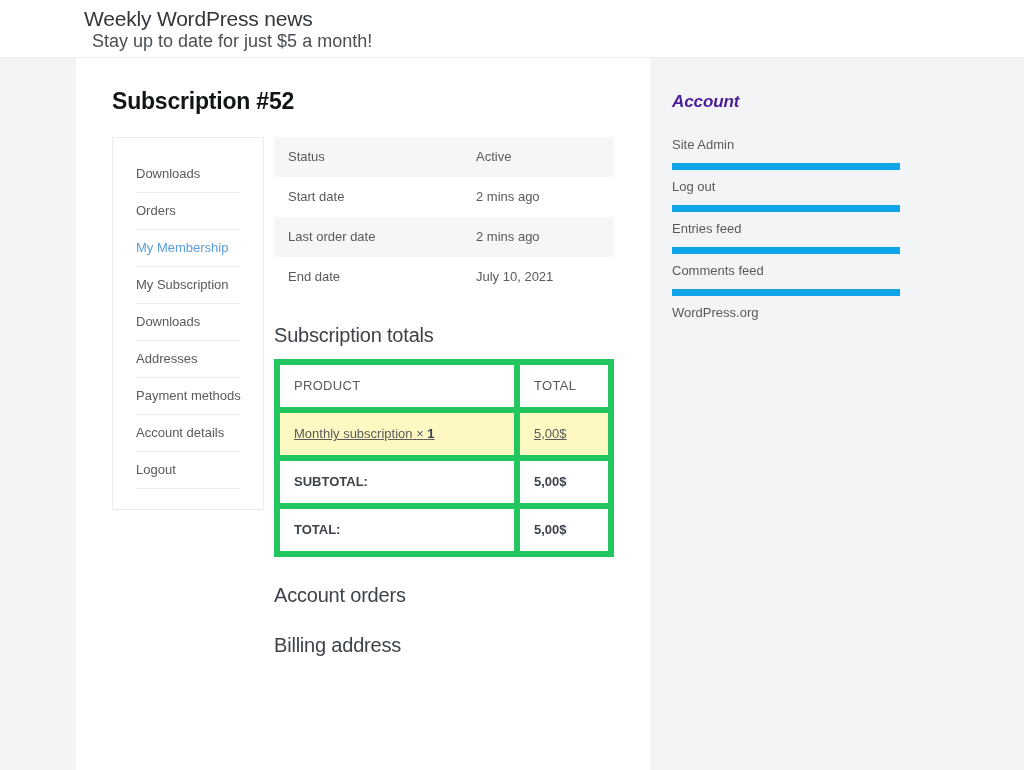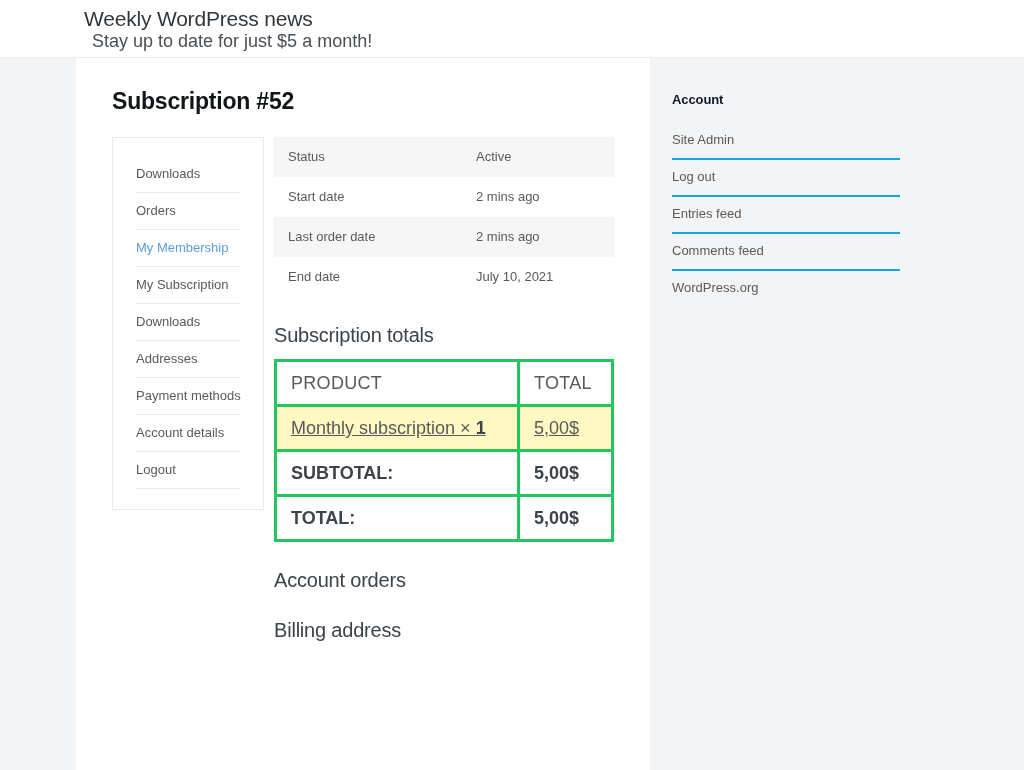--- a/index.html
+++ b/index.html
@@ -106,26 +106,26 @@
     padding: 12px 14px;
     line-height: 16px;
   }
   .details-table td.label { width: 188px; }
   .details-table tr.shaded td { background: #f6f6f6; }
 
   
   .totals-table { border: 1px solid #ededed; }
   .totals-table th,
   .totals-table td {
-    font-size: 18px;
+    font-size: 13px;
     color: #5a5a5a;
     text-align: left;
     padding: 13px 14px;
     line-height: 16px;
-    border: 3px solid #22c55e;
+    border: 6px solid #22c55e;
   }
   .totals-table th { font-weight: 400; letter-spacing: 0.3px; }
   .totals-table tr.shaded td { background: #fef9c3; text-decoration: underline; }
   .totals-table td.strong,
   .totals-table th.strong { font-weight: bold; color: #3c434a; }
   .totals-table .qty { font-weight: bold; color: #3c434a; }
   .totals-table .col-total { width: 94px; }
 
   
   .orders-table { border: 1px solid #ededed; }
@@ -157,32 +157,33 @@
     text-align: center;
     padding: 15px 10px;
     border: none;
     width: 100%;
     cursor: pointer;
     font-family: "Liberation Sans", sans-serif;
   }
 
   
   .widget-title {
-    font-size: 13px;
+    font-size: 17px;
     font-weight: bold;
-    color: #0f172a;
+    color: #4c1d95;
     letter-spacing: -0.1px;
     margin-bottom: 16px;
+    font-style: italic;
   }
   .widget-list { list-style: none; width: 228px; }
   .widget-item {
     font-size: 13px;
     color: #5a5a5a;
     padding: 10px 0 11px 0;
-    border-bottom: 2px solid #0ea5e9;
+    border-bottom: 7px solid #0ea5e9;
     line-height: 14px;
     cursor: pointer;
   }
   .widget-item:last-child { border-bottom: none; }
 </style>
 </head>
 <body>
 
 <header class="site-header">
   <div class="site-title">Weekly WordPress news</div>

